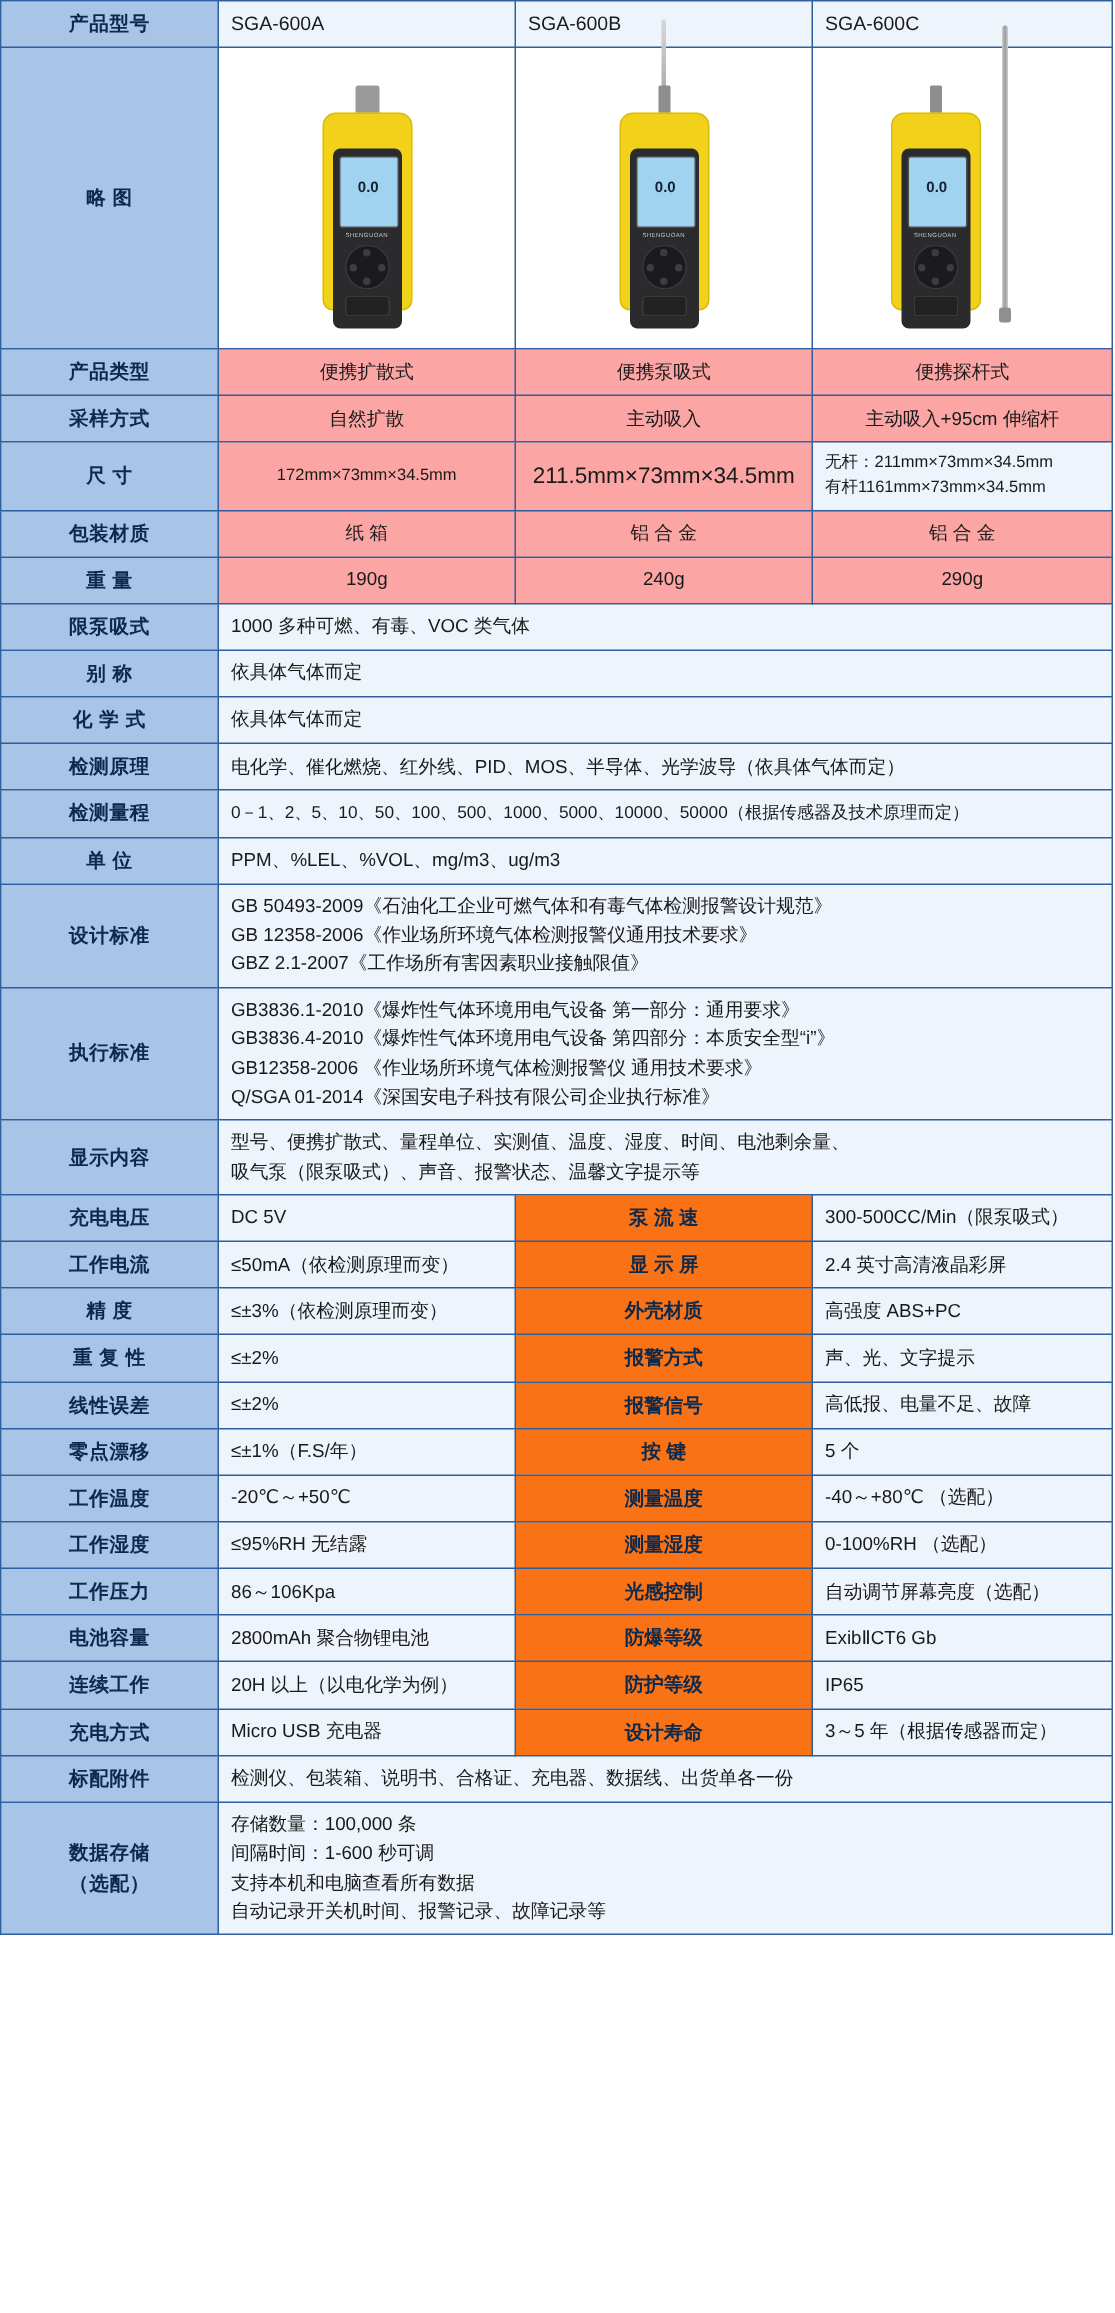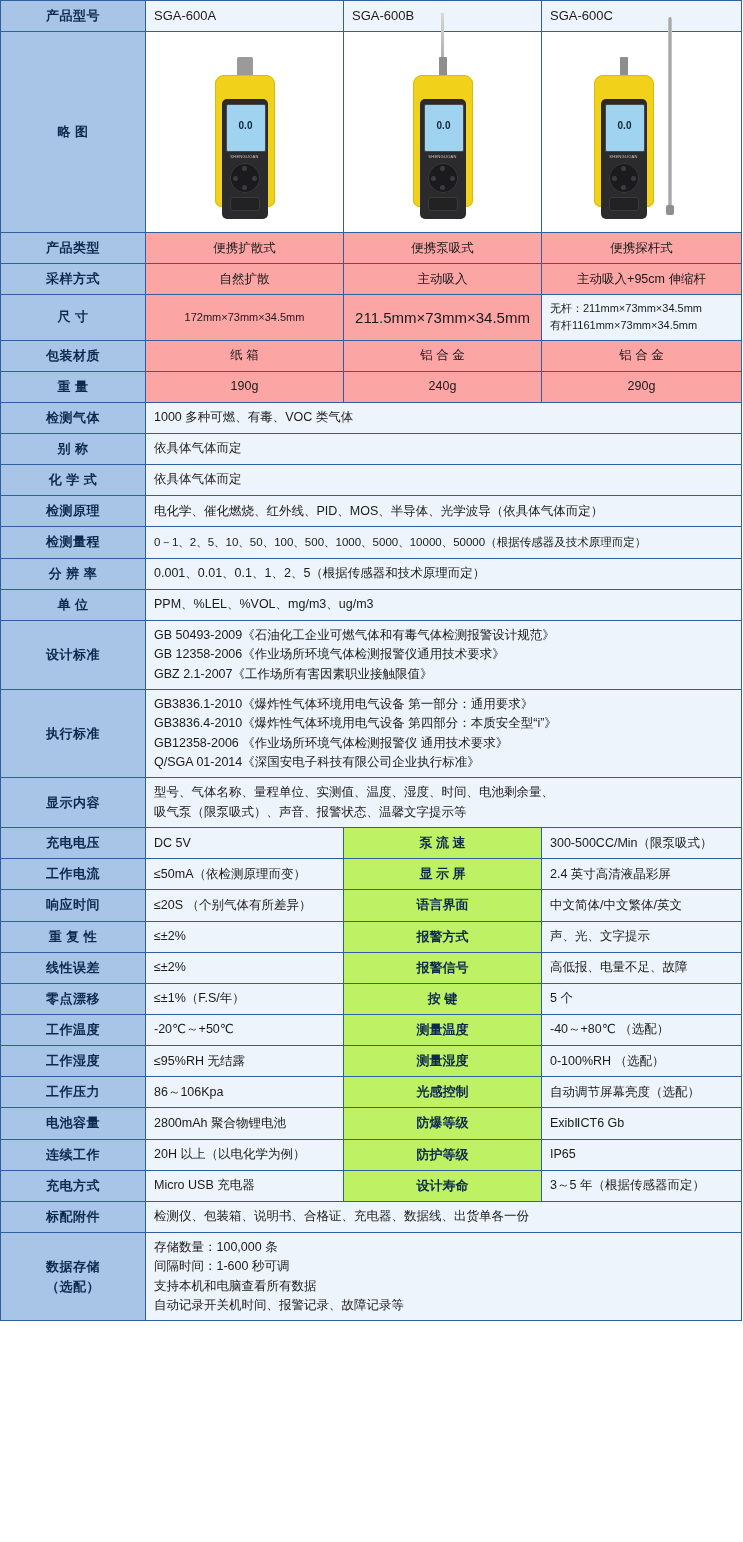--- a/index.html
+++ b/index.html
@@ -1,21 +1,21 @@
 <!DOCTYPE html>
 <html><head>
 <meta charset="utf-8">
 <style>
   html,body{margin:0;padding:0;background:#fff;}
   body{font-family:"Liberation Sans","DejaVu Sans",sans-serif;}
   #sheet{width:743px;position:relative;}
   table{border-collapse:collapse;width:604px;table-layout:fixed;}
   td{border:1px solid #2f5f9e;font-size:12.5px;color:#1a1a1a;vertical-align:middle;padding:5px 8px;line-height:1.55;}
   .lbl{background:#a8c5e8;text-align:center;font-weight:bold;color:#0d2a4d;font-size:13px;letter-spacing:0.5px;}
-  .lbl2{background:#bef264;text-align:center;font-weight:bold;color:#0d2a4d;font-size:13px;}
+  .lbl2{background:#f97316;text-align:center;font-weight:bold;color:#0d2a4d;font-size:13px;}
   .val{background:#eef4fb;}
   .valc{background:#fca5a5;text-align:center;}
   .hdr{background:#eef4fb;text-align:left;font-size:13px;}
   .multi{white-space:pre-line;margin-left:42px;}
   .imgcell{background:#fff;height:200px;text-align:center;padding:0;}
   .devwrap{display:flex;align-items:center;justify-content:center;height:200px;}
   
   .device{position:relative;width:60px;height:150px;}
   .body{position:absolute;left:0;top:18px;width:60px;height:132px;background:#f2d11a;border-radius:9px 9px 7px 7px;box-shadow:inset 0 0 0 1px #d9bb10;}
   .inner{position:absolute;left:7px;top:24px;width:46px;height:120px;background:#2b2b2e;border-radius:5px;}
@@ -153,84 +153,80 @@
       <td class="valc">铝 合 金</td>
     </tr>
     <tr>
       <td class="lbl">重    量</td>
       <td class="valc">190g</td>
       <td class="valc">240g</td>
       <td class="valc">290g</td>
     </tr>
 
     <tr>
-      <td class="lbl">检测气体</td>
+      <td class="lbl">限泵吸式</td>
       <td class="val" colspan="3">1000 多种可燃、有毒、VOC 类气体</td>
     </tr>
     <tr>
       <td class="lbl">别    称</td>
       <td class="val" colspan="3">依具体气体而定</td>
     </tr>
     <tr>
       <td class="lbl">化 学 式</td>
       <td class="val" colspan="3">依具体气体而定</td>
     </tr>
     <tr>
       <td class="lbl">检测原理</td>
       <td class="val" colspan="3">电化学、催化燃烧、红外线、PID、MOS、半导体、光学波导（依具体气体而定）</td>
     </tr>
     <tr>
       <td class="lbl">检测量程</td>
       <td class="val" style="font-size:11.5px" colspan="3">0－1、2、5、10、50、100、500、1000、5000、10000、50000（根据传感器及技术原理而定）</td>
-    </tr>
-    <tr>
-      <td class="lbl">分 辨 率</td>
-      <td class="val" colspan="3">0.001、0.01、0.1、1、2、5（根据传感器和技术原理而定）</td>
     </tr>
     <tr>
       <td class="lbl">单    位</td>
       <td class="val" colspan="3">PPM、%LEL、%VOL、mg/m3、ug/m3</td>
     </tr>
     <tr>
       <td class="lbl">设计标准</td>
       <td class="val multi" colspan="3">GB 50493-2009《石油化工企业可燃气体和有毒气体检测报警设计规范》
 GB 12358-2006《作业场所环境气体检测报警仪通用技术要求》
 GBZ 2.1-2007《工作场所有害因素职业接触限值》</td>
     </tr>
     <tr>
       <td class="lbl">执行标准</td>
       <td class="val multi" colspan="3">GB3836.1-2010《爆炸性气体环境用电气设备  第一部分：通用要求》
 GB3836.4-2010《爆炸性气体环境用电气设备  第四部分：本质安全型“i”》
 GB12358-2006 《作业场所环境气体检测报警仪  通用技术要求》
 Q/SGA 01-2014《深国安电子科技有限公司企业执行标准》</td>
     </tr>
     <tr>
       <td class="lbl">显示内容</td>
-      <td class="val multi" colspan="3">型号、气体名称、量程单位、实测值、温度、湿度、时间、电池剩余量、
+      <td class="val multi" colspan="3">型号、便携扩散式、量程单位、实测值、温度、湿度、时间、电池剩余量、
 吸气泵（限泵吸式）、声音、报警状态、温馨文字提示等</td>
     </tr>
   </tbody>
   <tbody id="pairs-body">
         <tr>
           <td class="lbl">充电电压</td>
           <td class="val">DC 5V</td>
           <td class="lbl2">泵  流  速</td>
           <td class="val">300-500CC/Min（限泵吸式）</td>
         </tr>
         <tr>
           <td class="lbl">工作电流</td>
           <td class="val">≤50mA（依检测原理而变）</td>
           <td class="lbl2">显  示  屏</td>
           <td class="val">2.4 英寸高清液晶彩屏</td>
         </tr>
         <tr>
-          <td class="lbl">响应时间</td>
-          <td class="val">≤20S （个别气体有所差异）</td>
-          <td class="lbl2">语言界面</td>
-          <td class="val">中文简体/中文繁体/英文</td>
+          <td class="lbl">精    度</td>
+          <td class="val">≤±3%（依检测原理而变）</td>
+          <td class="lbl2">外壳材质</td>
+          <td class="val">高强度 ABS+PC</td>
         </tr>
         <tr>
           <td class="lbl">重 复 性</td>
           <td class="val">≤±2%</td>
           <td class="lbl2">报警方式</td>
           <td class="val">声、光、文字提示</td>
         </tr>
         <tr>
           <td class="lbl">线性误差</td>
           <td class="val">≤±2%</td>

